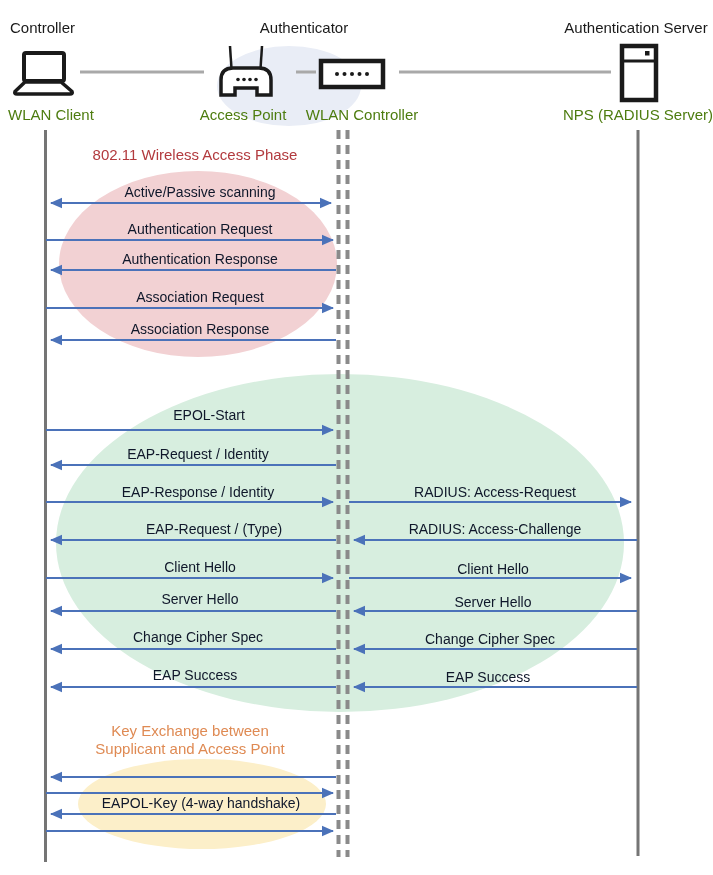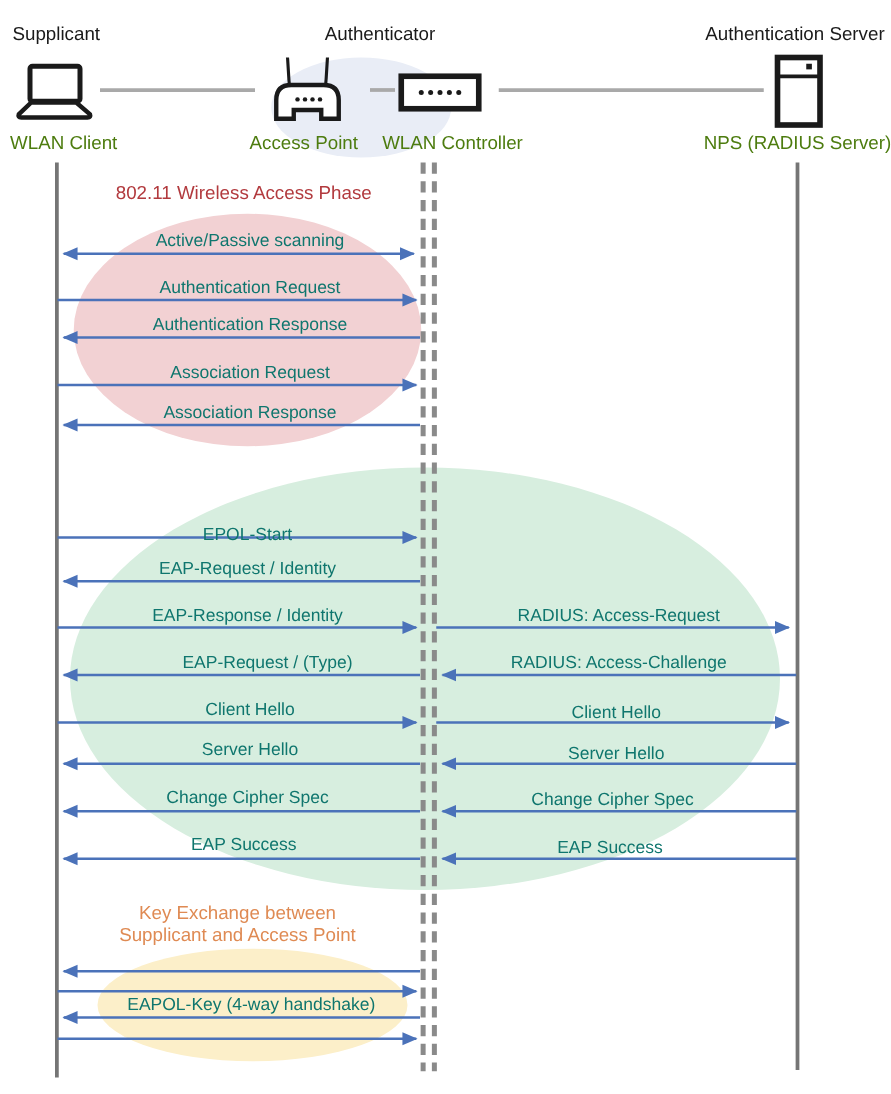--- a/index.html
+++ b/index.html
@@ -2,21 +2,21 @@
 <html><head>
 <meta charset="utf-8">
 <style>
   html,body { margin:0; padding:0; background:#ffffff; }
   .canvas {
     position:relative; width:713px; height:875px; background:#ffffff;
     font-family:"Liberation Sans", sans-serif; overflow:hidden;
   }
   svg.layer { position:absolute; left:0; top:0; }
   .lbl {
-    position:absolute; white-space:nowrap; color:#0f766e;
+    position:absolute; white-space:nowrap; color:#0f172a;
     font-size:14px; line-height:16px; transform:translateX(-50%);
     text-align:center;
   }
   .role  { font-size:15px; color:#1a1a1a; }
   .dev   { font-size:15px; color:#4d7c0f; }
   .left-anchor { transform:none; text-align:left; }
   .phase-title { font-size:15px; font-weight:400; }
   .phase-red    { color:#B23A3E; }
   .phase-green  { color:#4BAE7E; }
   .phase-orange { color:#DF8A53;text-align:center; }
@@ -106,40 +106,40 @@
       </g>
     </g>
 
     <g>
       <rect x="622" y="46" width="34" height="54" stroke="#1A1A1A" stroke-width="4.5" fill="#ffffff"></rect>
       <line x1="622" y1="61" x2="656" y2="61" stroke="#1A1A1A" stroke-width="3"></line>
       <rect x="645" y="51" width="4.5" height="4.5" fill="#1A1A1A"></rect>
     </g>
   </svg>
 
-  <div class="lbl role left-anchor" style="left:10px; top:20px;">Supplicant</div>
+  <div class="lbl role left-anchor" style="left:10px; top:20px;">Controller</div>
   <div class="lbl role" style="left:304px; top:20px;">Authenticator</div>
   <div class="lbl role" style="left:636px; top:20px;">Authentication Server</div>
 
   <div class="lbl dev left-anchor" style="left:8px; top:107px;">WLAN Client</div>
   <div class="lbl dev" style="left:243px; top:107px;">Access Point</div>
   <div class="lbl dev" style="left:362px; top:107px;">WLAN Controller</div>
   <div class="lbl dev" style="left:638px; top:107px;">NPS (RADIUS Server)</div>
 
   <div class="lbl phase-title phase-red" style="left:195px; top:147px;">802.11 Wireless Access Phase</div>
   <div class="lbl phase-title phase-orange" style="left:190px; top:723px;">Key Exchange between</div>
   <div class="lbl phase-title phase-orange" style="left:190px; top:741px;">Supplicant and Access Point</div>
 
   <div class="lbl" style="left:200px; top:184px;">Active/Passive scanning</div>
   <div class="lbl" style="left:200px; top:221px;">Authentication Request</div>
   <div class="lbl" style="left:200px; top:251px;">Authentication Response</div>
   <div class="lbl" style="left:200px; top:289px;">Association Request</div>
   <div class="lbl" style="left:200px; top:321px;">Association Response</div>
 
-  <div class="lbl" style="left:198px; top:407px;margin-top:12px;">EPOL-Start</div>
+  <div class="lbl" style="left:209px; top:407px;">EPOL-Start</div>
   <div class="lbl" style="left:198px; top:446px;">EAP-Request / Identity</div>
   <div class="lbl" style="left:198px; top:484px;">EAP-Response / Identity</div>
   <div class="lbl" style="left:198px; top:521px;margin-left:16px;">EAP-Request / (Type)</div>
   <div class="lbl" style="left:200px; top:559px;">Client Hello</div>
   <div class="lbl" style="left:200px; top:591px;">Server Hello</div>
   <div class="lbl" style="left:198px; top:629px;">Change Cipher Spec</div>
   <div class="lbl" style="left:195px; top:667px;">EAP Success</div>
 
   <div class="lbl" style="left:495px; top:484px;">RADIUS: Access-Request</div>
   <div class="lbl" style="left:495px; top:521px;">RADIUS: Access-Challenge</div>

